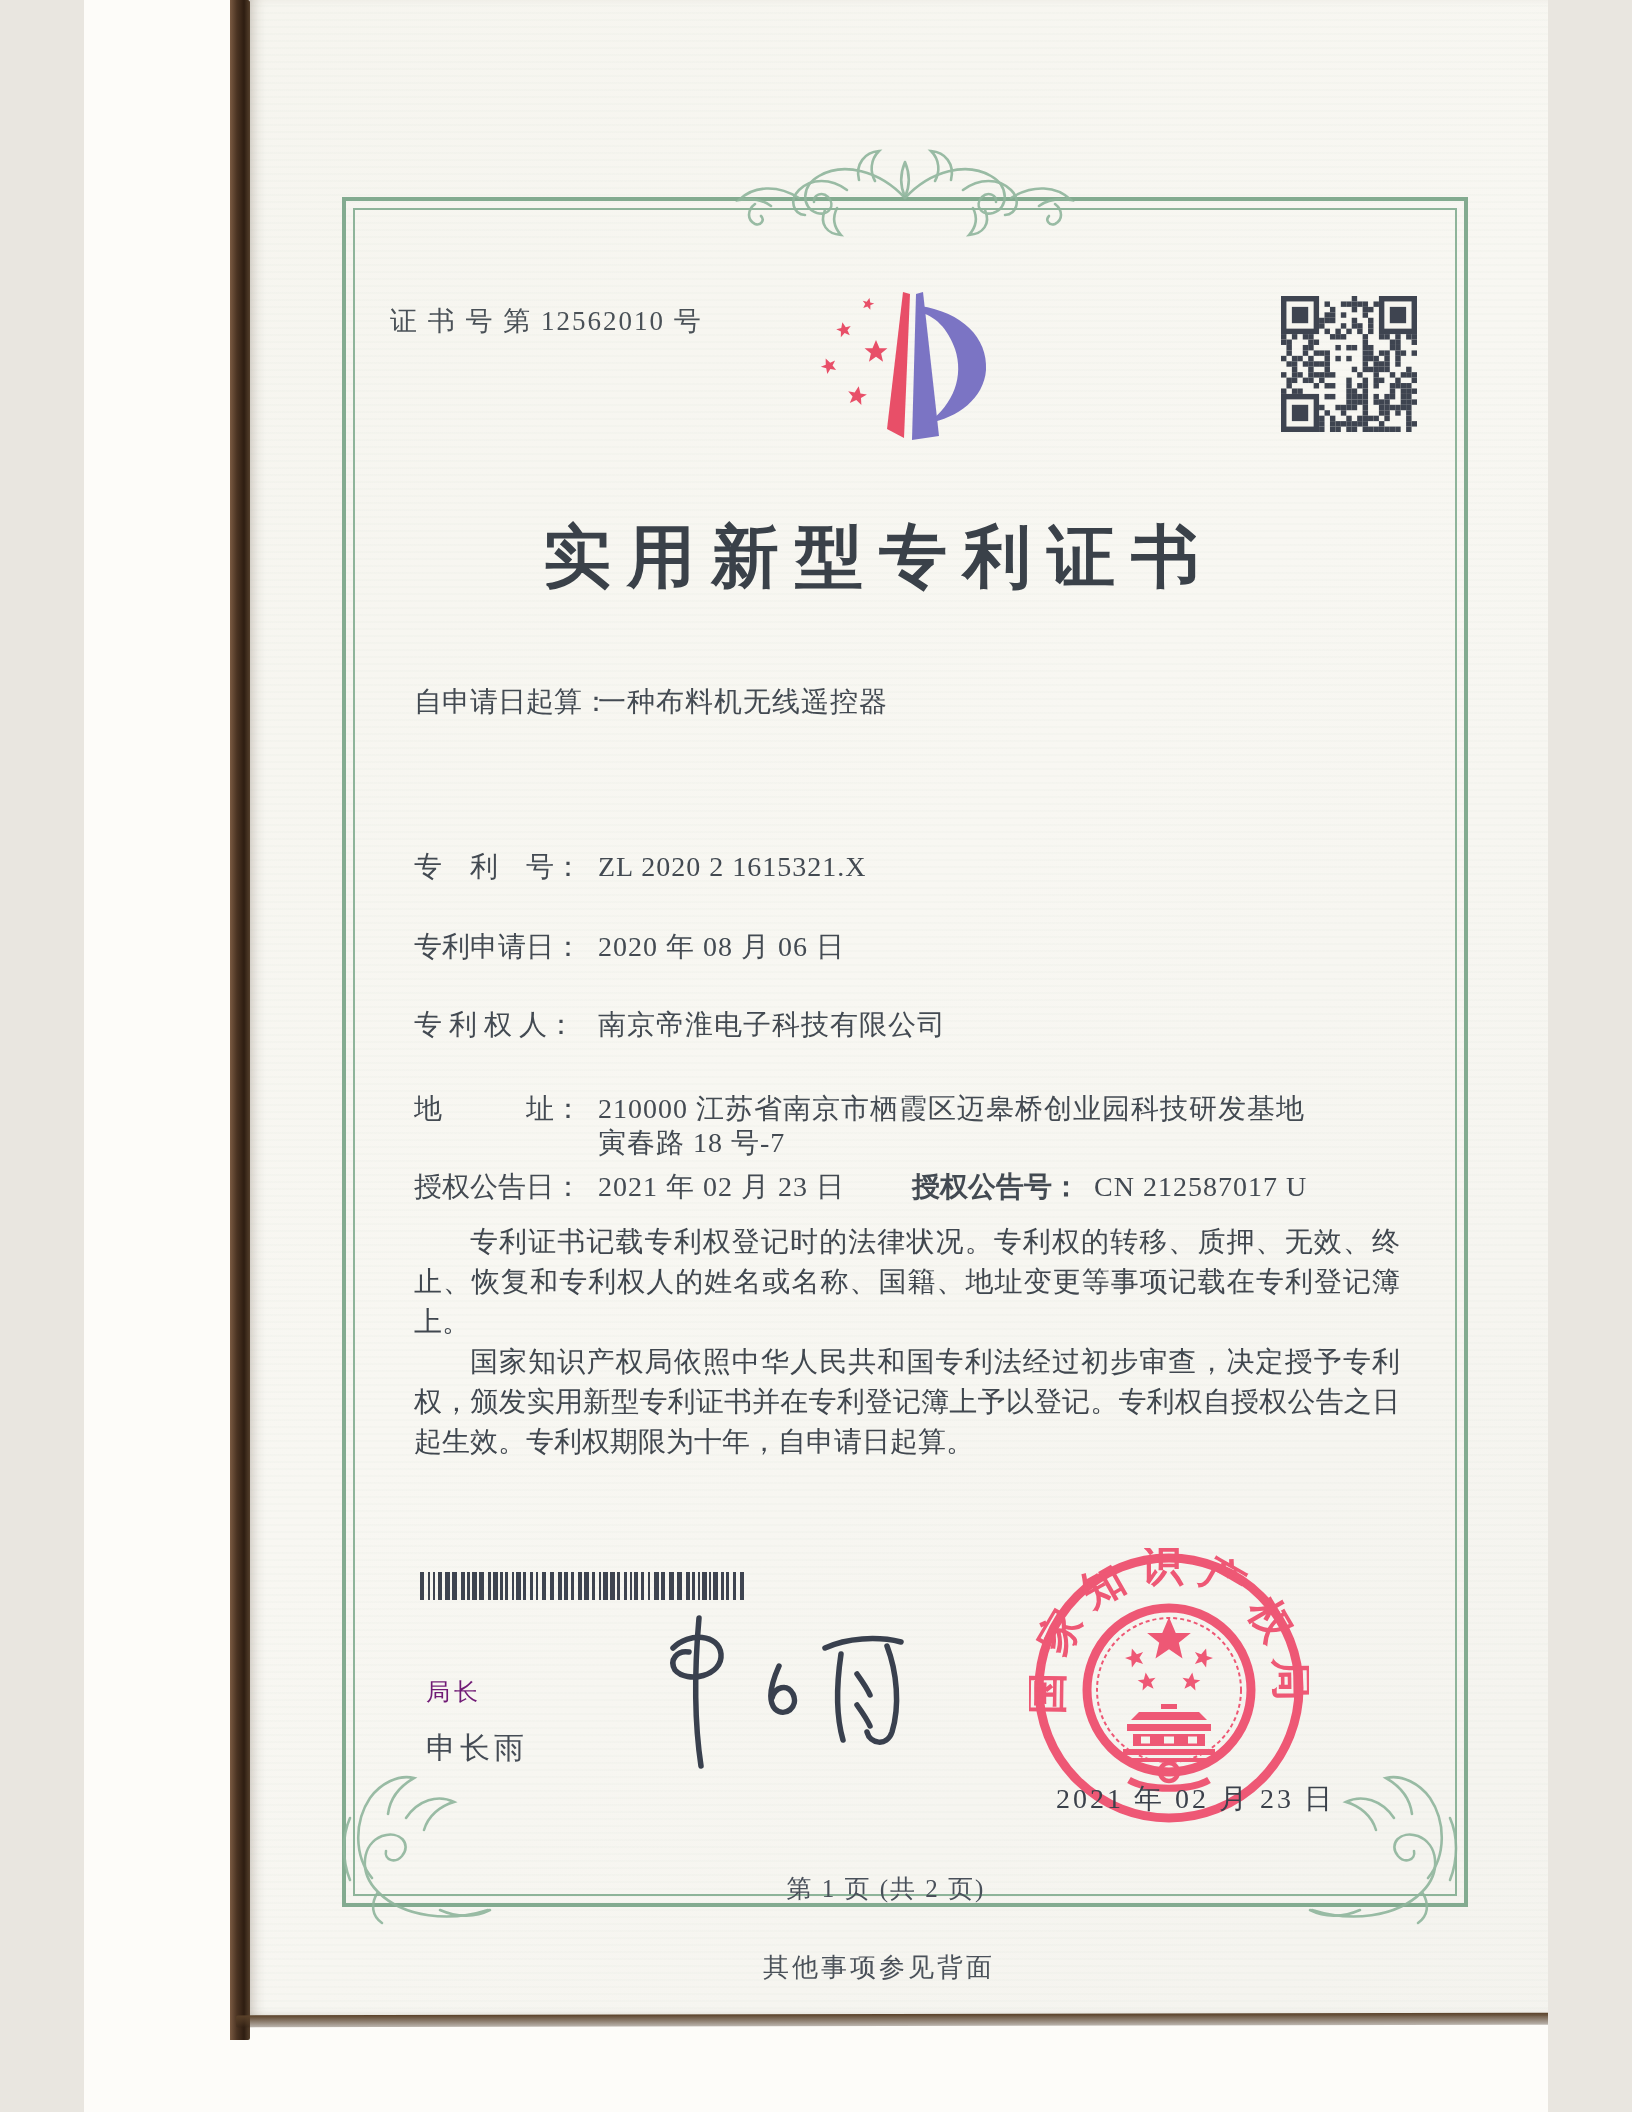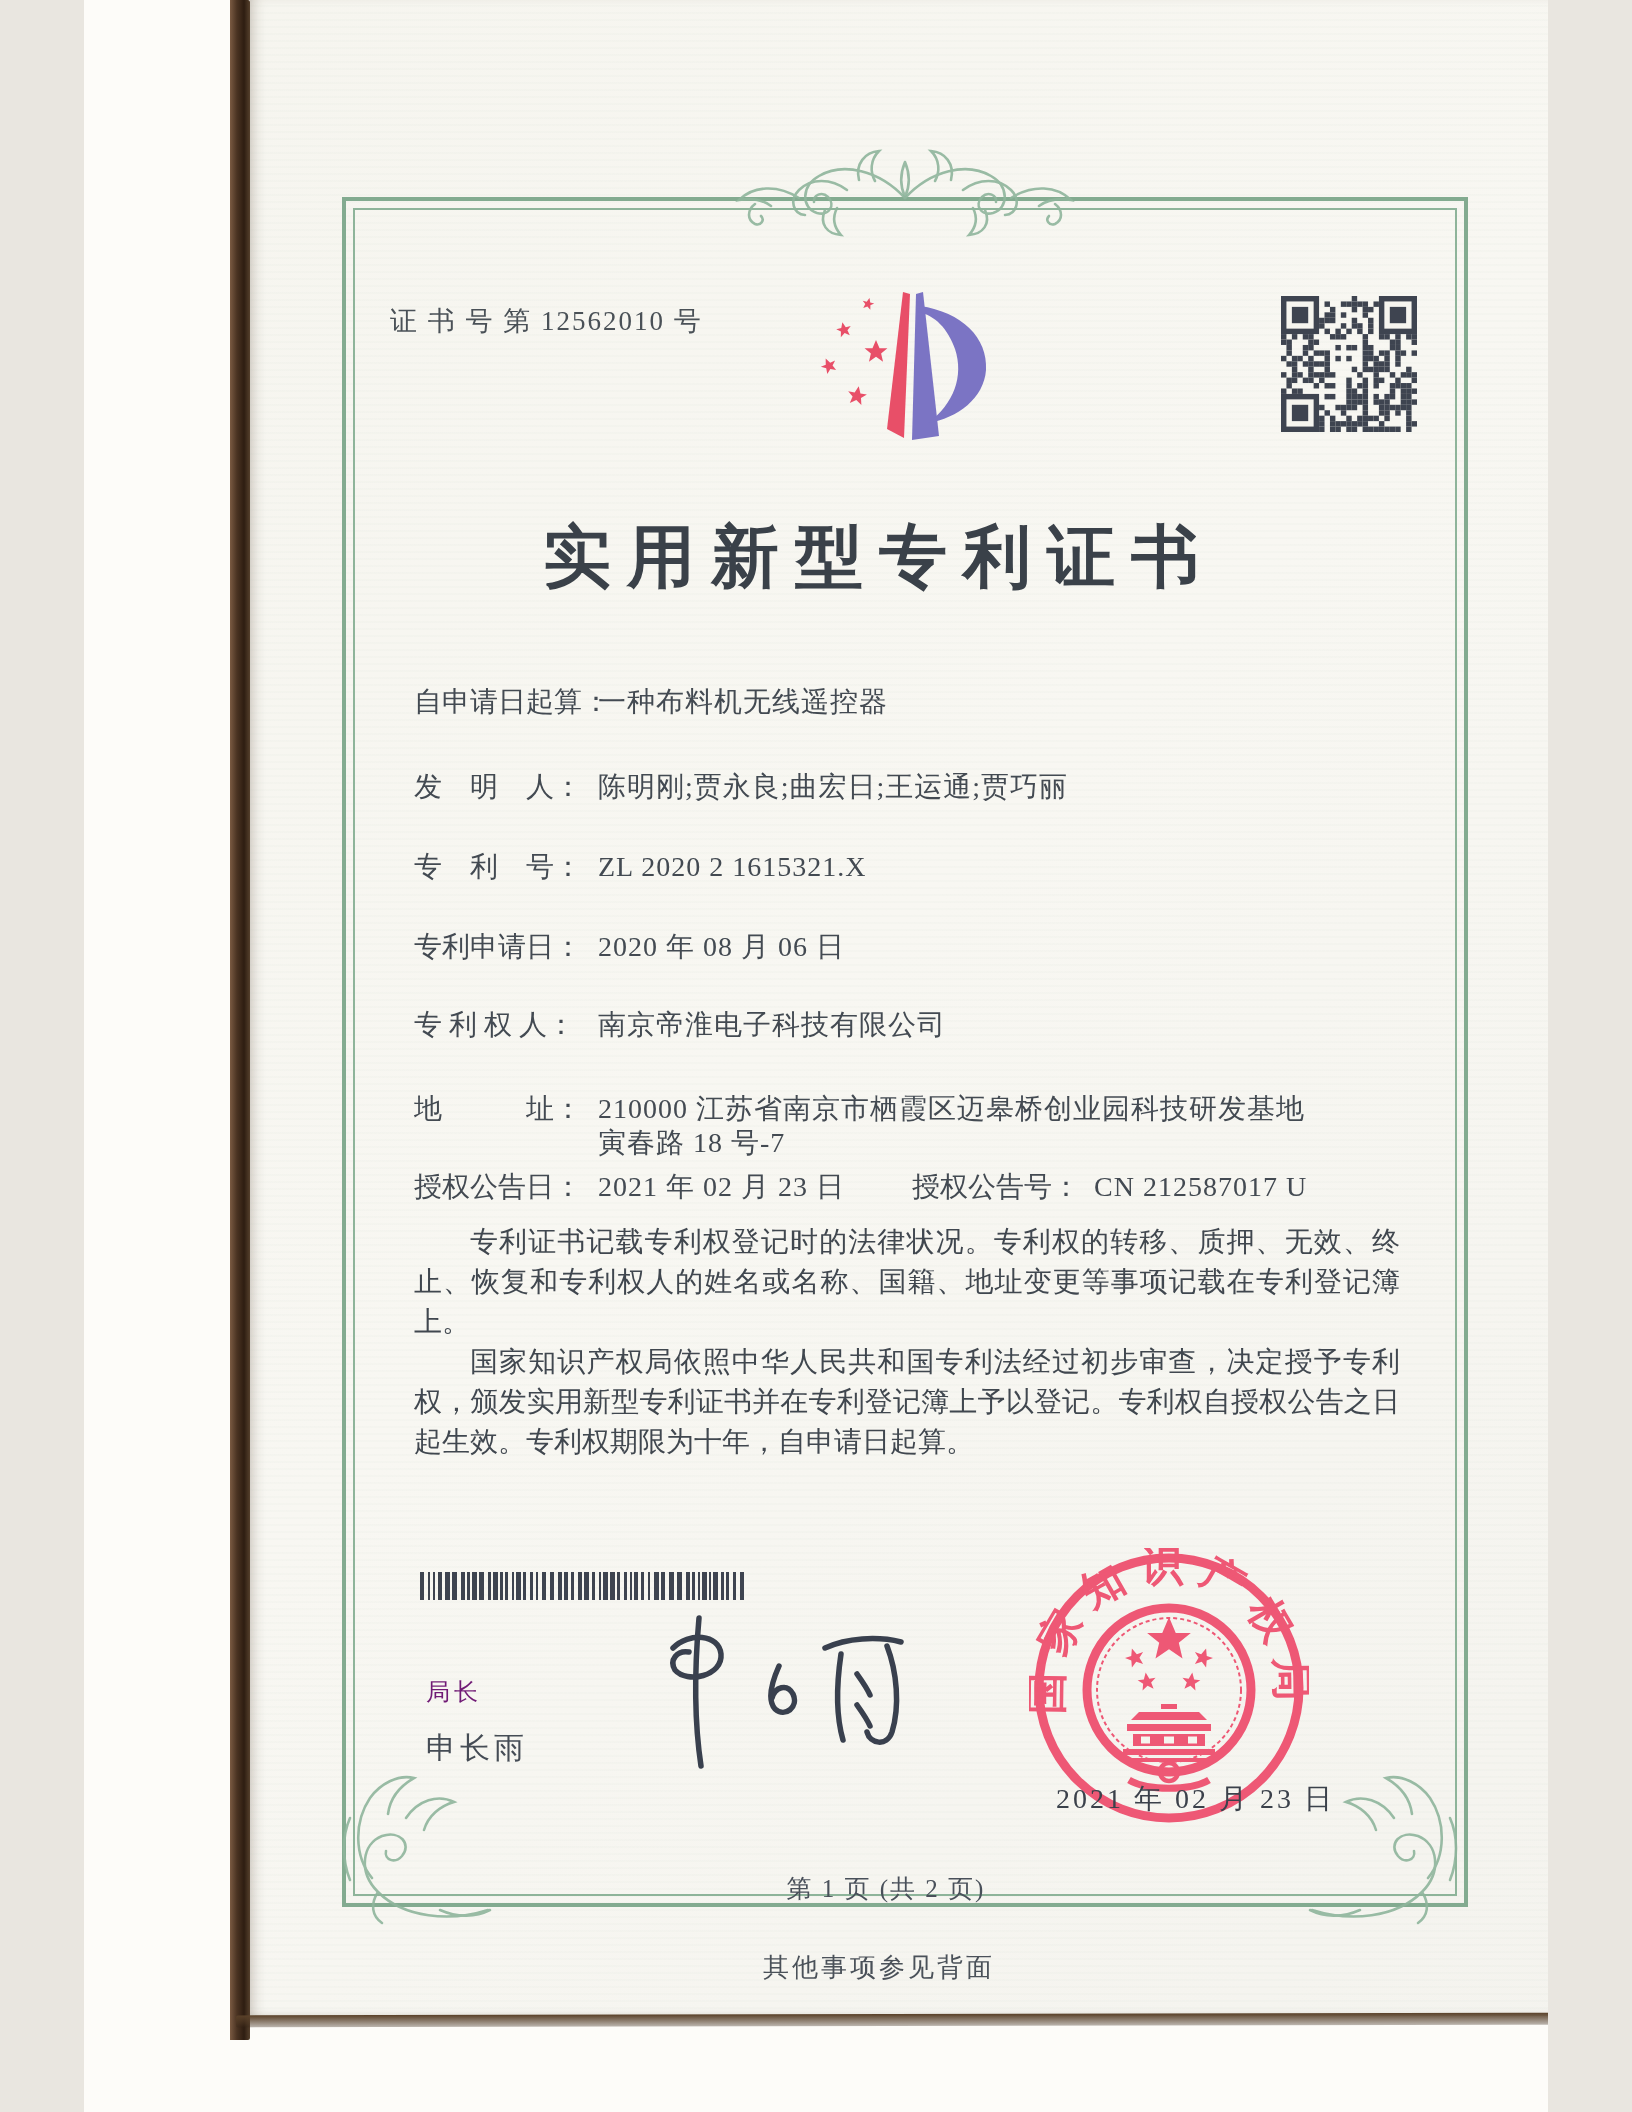--- a/index.html
+++ b/index.html
@@ -53,21 +53,21 @@
     position:absolute;left:795px;top:512px;transform:translateX(-50%);
     margin:0;font-size:68px;font-weight:700;letter-spacing:16px;
     color:#3a4149;white-space:nowrap;
   }
   .row{
     position:absolute;left:330px;font-size:28px;color:#434a52;white-space:nowrap;
   }
   .row .lbl{display:inline-block;width:184px;}
   .row .val{letter-spacing:1px;}
   .grant-pair2{position:absolute;left:498px;top:0;white-space:nowrap;}
-  .grant-pair2 .lbl2{margin-right:14px;}
+  .grant-pair2 .lbl2{margin-right:14px;font-weight:bold;}
   .bodytext{
     position:absolute;left:330px;top:1222px;width:986px;
     font-size:28px;line-height:40px;color:#40474f;text-align:justify;
   }
   .bodytext p{margin:0;text-indent:2em;}
   .barcode{position:absolute;left:336px;top:1572px;}
   .sig-role{position:absolute;left:342px;top:1676px;font-size:24px;color:#701a75;letter-spacing:4px;}
   .sig-name{position:absolute;left:342px;top:1728px;font-size:30px;color:#454c55;letter-spacing:4px;}
   .signature{position:absolute;left:545px;top:1608px;}
   .seal{position:absolute;left:945px;top:1548px;opacity:.92;}
@@ -389,23 +389,20 @@
       <rect x="108.80000000000001" y="130.56" width="5.44" height="5.44" fill="#3e4450"></rect>
       <rect x="114.24000000000001" y="130.56" width="5.44" height="5.44" fill="#3e4450"></rect>
       <rect x="125.12" y="130.56" width="5.44" height="5.44" fill="#3e4450"></rect>
     </svg>
 
   <h1 class="title">实用新型专利证书</h1>
 
   <div class="row" style="top:683px">
     <span class="lbl">自申请日起算：</span><span class="val">一种布料机无线遥控器</span>
   </div>
-  <div class="row" style="top:768px">
-    <span class="lbl">发　明　人：</span><span class="val">陈明刚;贾永良;曲宏日;王运通;贾巧丽</span>
-  </div>
   <div class="row" style="top:848px">
     <span class="lbl">专　利　号：</span><span class="val">ZL 2020 2 1615321.X</span>
   </div>
   <div class="row" style="top:928px">
     <span class="lbl">专利申请日：</span><span class="val">2020 年 08 月 06 日</span>
   </div>
   <div class="row" style="top:1006px">
     <span class="lbl">专 利 权 人：</span><span class="val">南京帝淮电子科技有限公司</span>
   </div>
   <div class="row" style="top:1090px">

